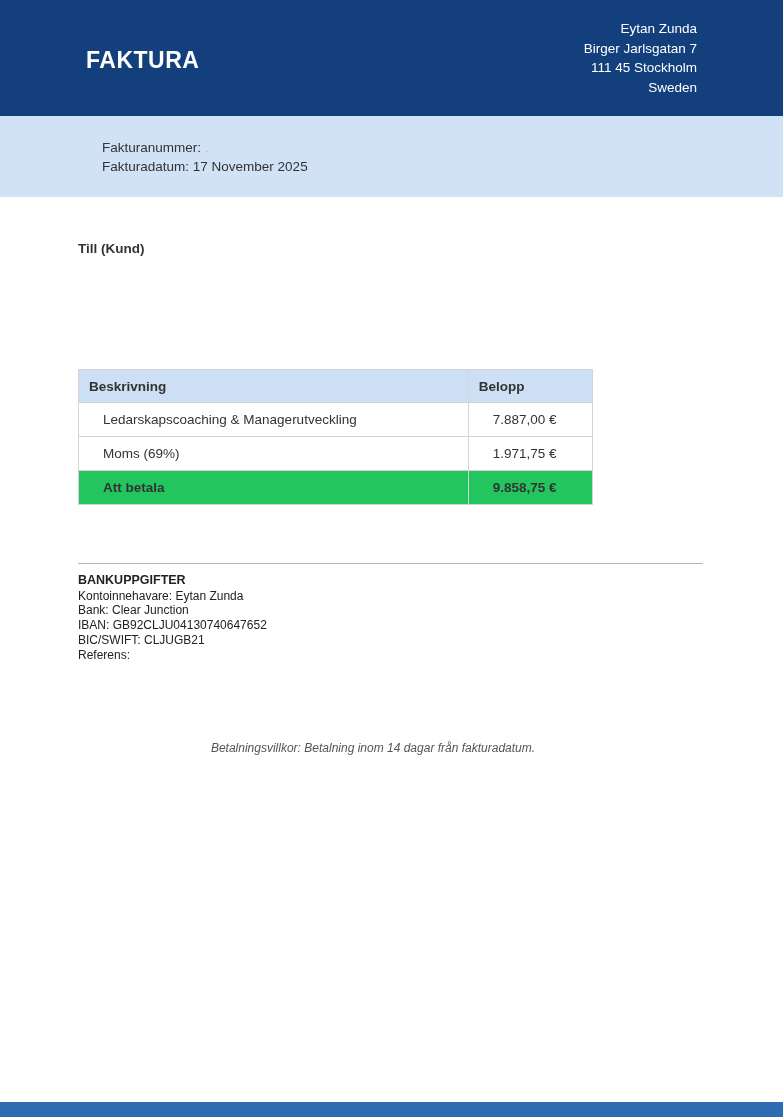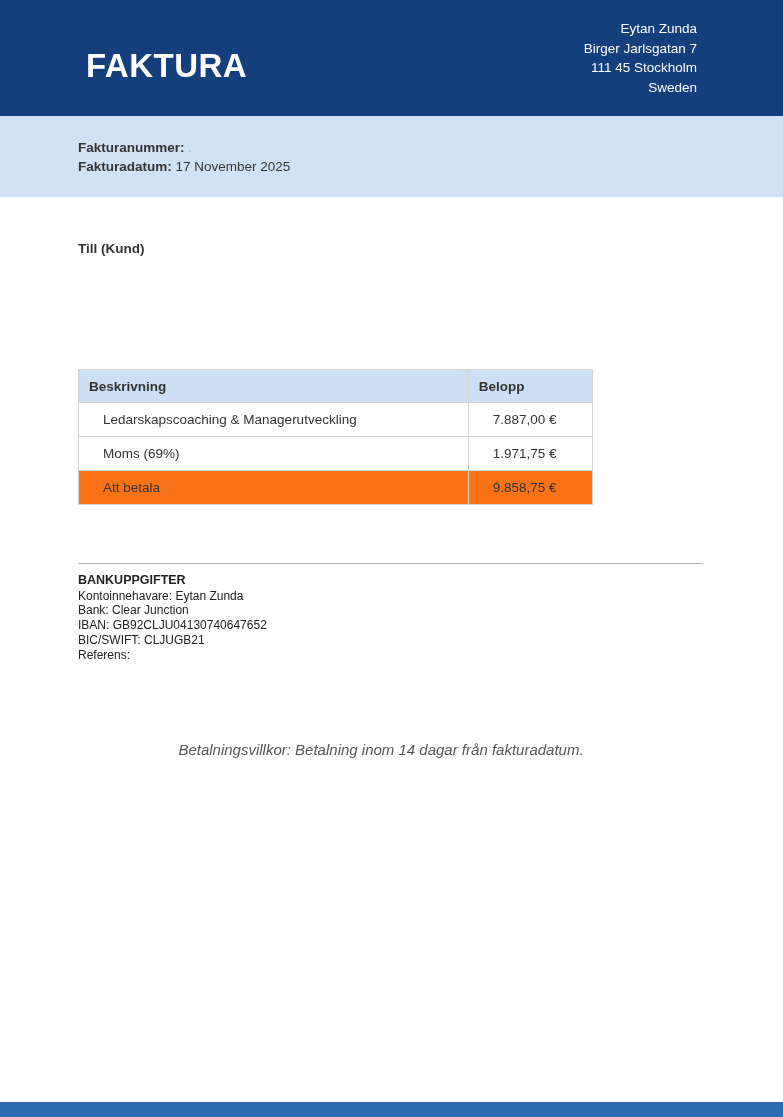--- a/index.html
+++ b/index.html
@@ -17,21 +17,21 @@
   .topbar {
     height: 116px;
     background: #133f7d;
     position: relative;
   }
   .invoice-title {
     position: absolute;
     left: 86px; top: 47px;
     margin: 0;
     color: #ffffff;
-    font-size: 33px;
+    font-size: 23px;
     font-weight: bold;
     letter-spacing: 0.5px;
   }
   .sender {
     position: absolute;
     top: 19px; right: 86px;
     text-align: right;
     color: #ffffff;
     font-size: 13.5px;
     line-height: 19.5px;
@@ -40,21 +40,21 @@
   
   .meta-band {
     height: 81px;
     background: #d1e2f6;
     box-sizing: border-box;
     padding: 23px 0 0 78px;
     font-size: 13.5px;
     line-height: 18.5px;
     color: #333333;
   }
-  .meta-row .lbl { font-weight: bold; }
+  .meta-row .lbl { font-weight: normal; margin-left: 24px; }
   .meta-row .val { font-weight: normal; }
   .faint { opacity: 0.22; }
 
   
   .content { padding: 0 80px 0 78px; }
   .till-heading {
     margin: 44px 0 0 0;
     font-size: 13.5px;
     font-weight: bold;
     color: #333333;
@@ -75,22 +75,22 @@
   }
   table.items th {
     background: #cddff4;
     font-weight: bold;
     height: 16px;
   }
   table.items td { height: 17px; padding-left: 24px; }
   table.items .col-desc { width: 475px; }
   table.items .col-amount { width: 120px; }
   table.items tr.total-row td {
-    background: #f97316;
-    font-weight: normal;
+    background: #22c55e;
+    font-weight: bold;
   }
 
   .rule {
     margin-top: 58px;
     width: 625px;
     border-top: 1px solid #b3b3b3;
     height: 0;
   }
 
   .bank {
@@ -101,25 +101,25 @@
   }
   .bank-title {
     font-size: 12.5px;
     font-weight: bold;
     margin-bottom: 1px;
     color: #222222;
   }
 
   .terms {
     position: absolute;
-    left: 8px; top: 741px;
+    left: 0; top: 741px;
     width: 746px;
     text-align: center;
     font-style: italic;
-    font-size: 15px;
+    font-size: 12px;
     color: #555555;
   }
 
   .footer-bar {
     position: absolute;
     left: 0; bottom: 0;
     width: 783px; height: 15px;
     background: #2d6cb3;
   }
 </style>

